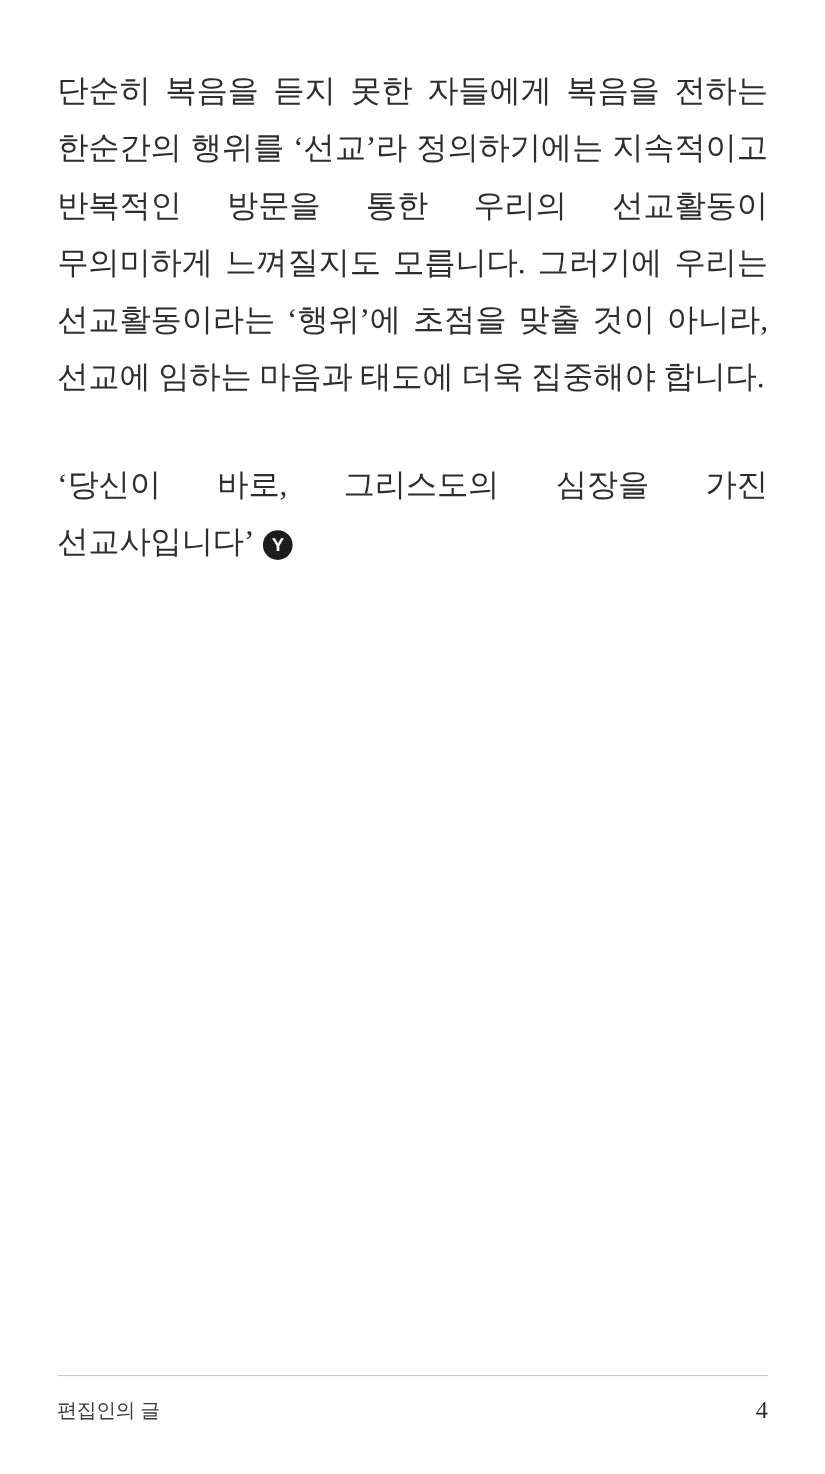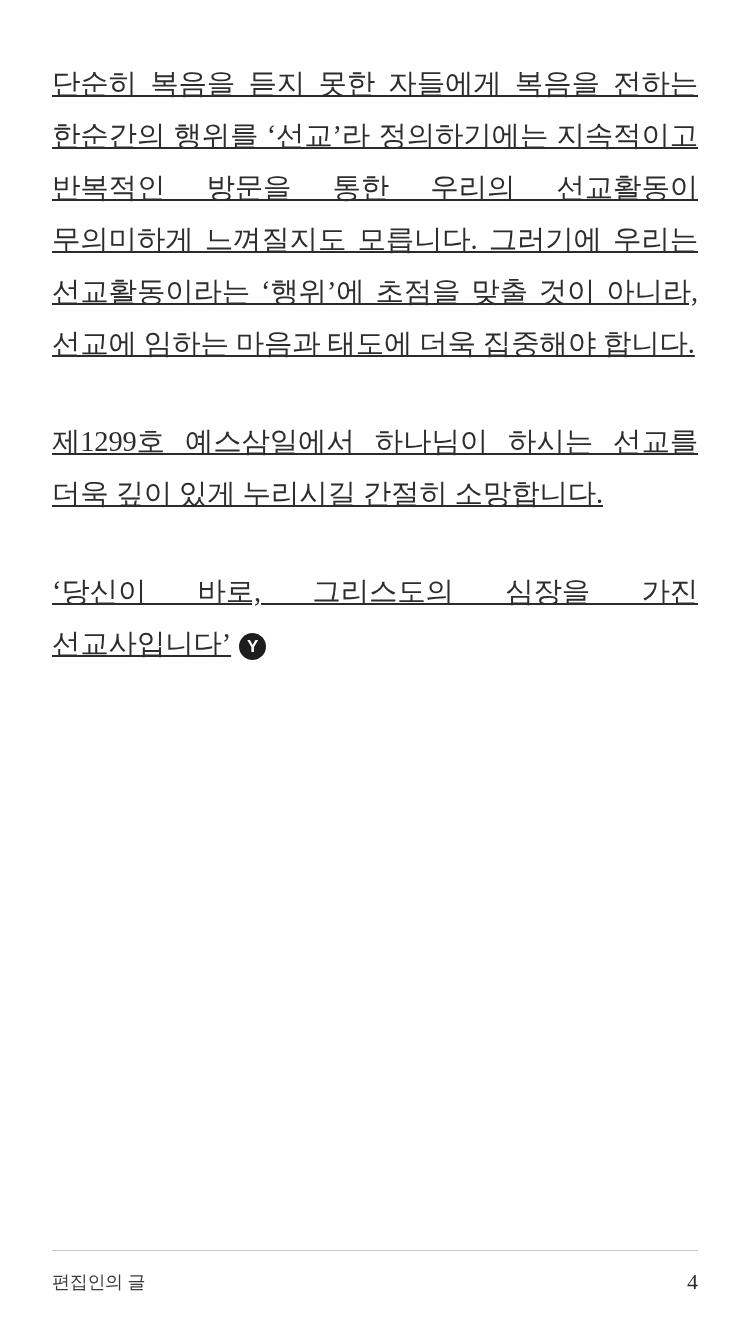--- a/index.html
+++ b/index.html
@@ -16,21 +16,20 @@
     overflow: hidden;
   }
   .page {
     position: absolute;
     left: 0;
     top: 0;
     width: 750px;
     height: 1340px;
     box-sizing: border-box;
     padding: 58px 52px 0 52px;
-    text-decoration: underline;
   }
   .article-body {
     font-size: 28.5px;
     line-height: 52px;
     letter-spacing: -0.2px;
     color: #2d2d2d;
   }
   .para {
     margin: 0 0 46px 0;
     text-align: justify;
@@ -89,21 +88,20 @@
     color: #2b2b2b;
   }
 </style>
 </head>
 <body>
 
 <div class="page">
 
   <div class="article-body">
     <p class="para">단순히 복음을 듣지 못한 자들에게 복음을 전하는 한순간의 행위를 ‘선교’라 정의하기에는 지속적이고 반복적인 방문을 통한 우리의 선교활동이 무의미하게 느껴질지도 모릅니다. 그러기에 우리는 선교활동이라는 ‘행위’에 초점을 맞출 것이 아니라, 선교에 임하는 마음과 태도에 더욱 집중해야 합니다.</p>
-    <p class="para">제1299호 예스삼일에서 하나님이 하시는 선교를 더욱 깊이 있게 누리시길 간절히 소망합니다.</p>
     <p class="para last"><span>‘당신이 바로, 그리스도의 심장을 가진 선교사입니다’</span><span class="end-mark">Y</span></p>
   </div>
 
   <div class="footer">
     <div class="footer-rule"></div>
     <div class="footer-row">
       <span class="footer-label">편집인의 글</span>
       <span class="footer-page">4</span>
     </div>
   </div>

